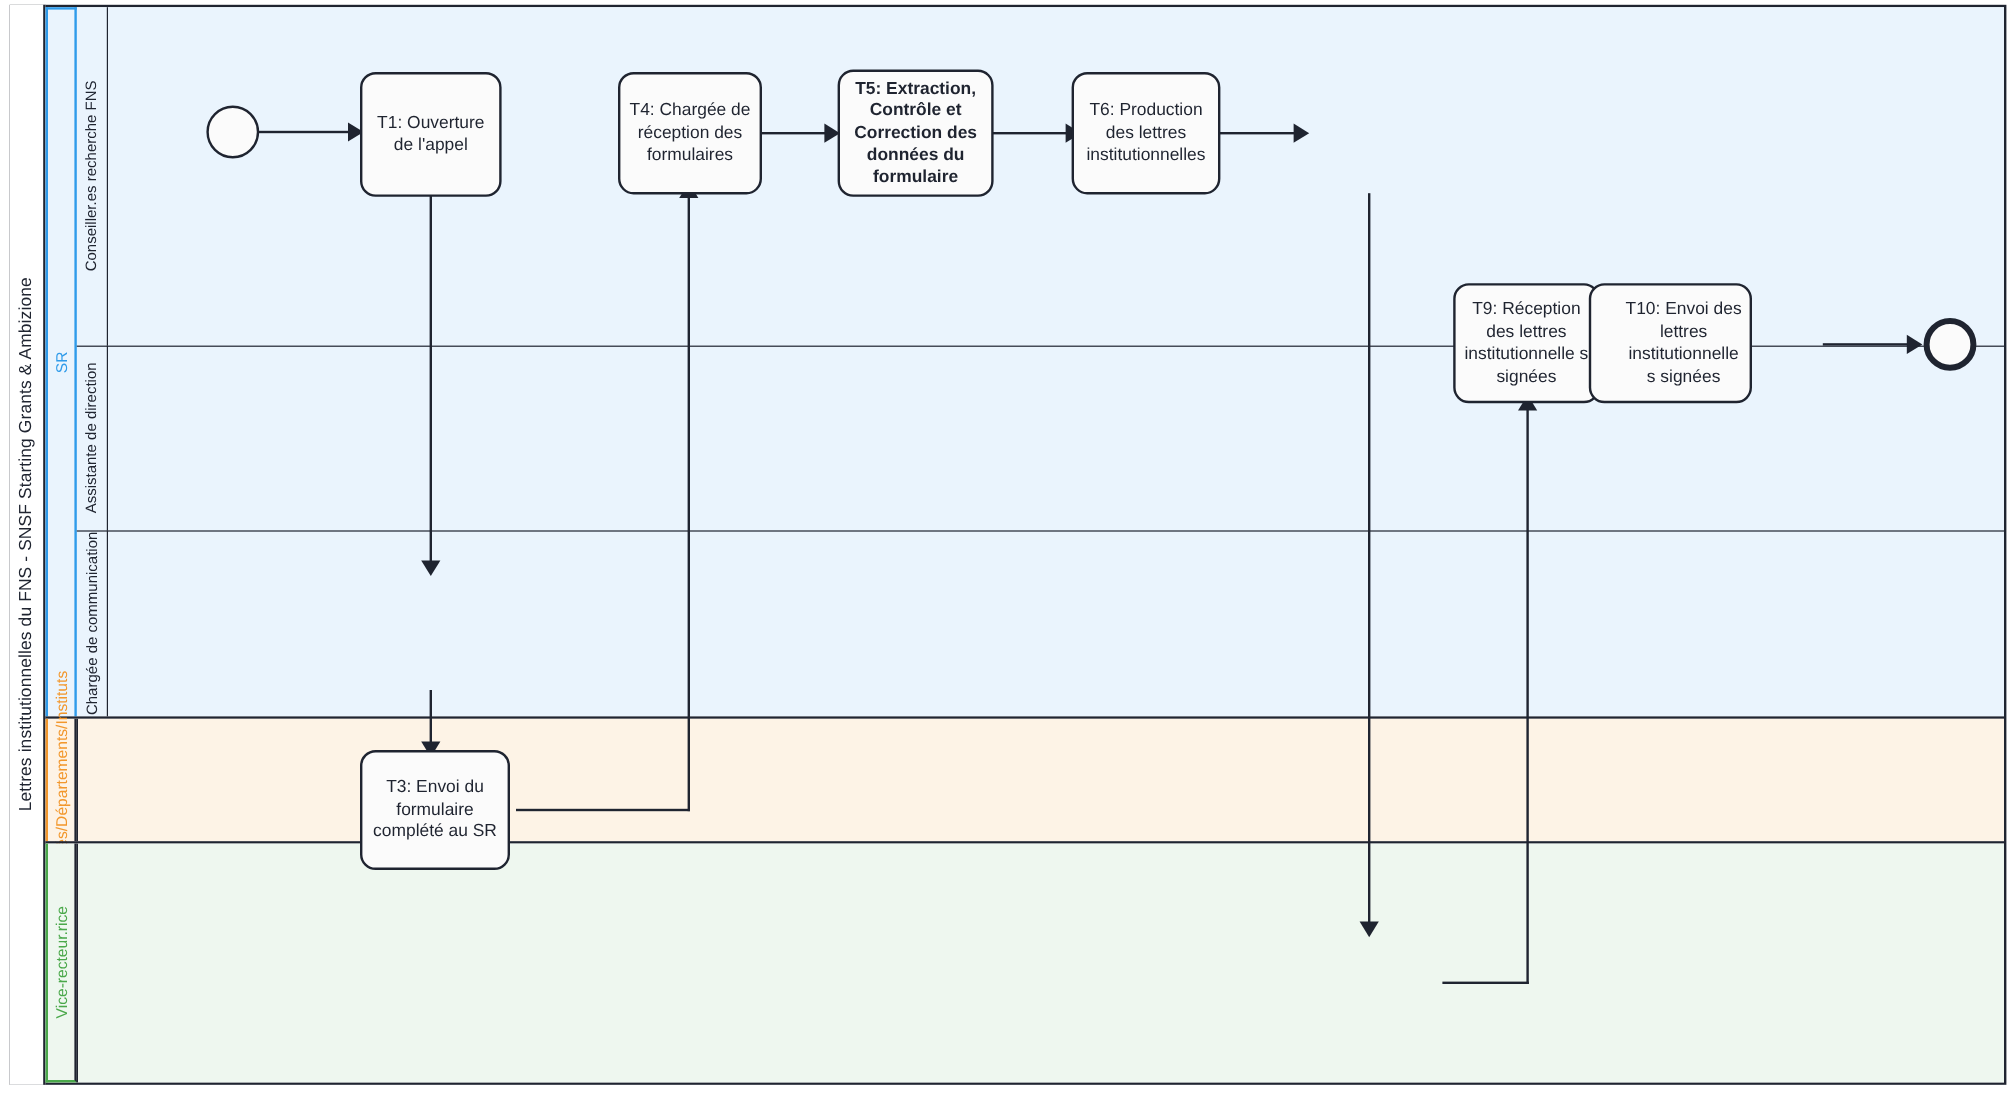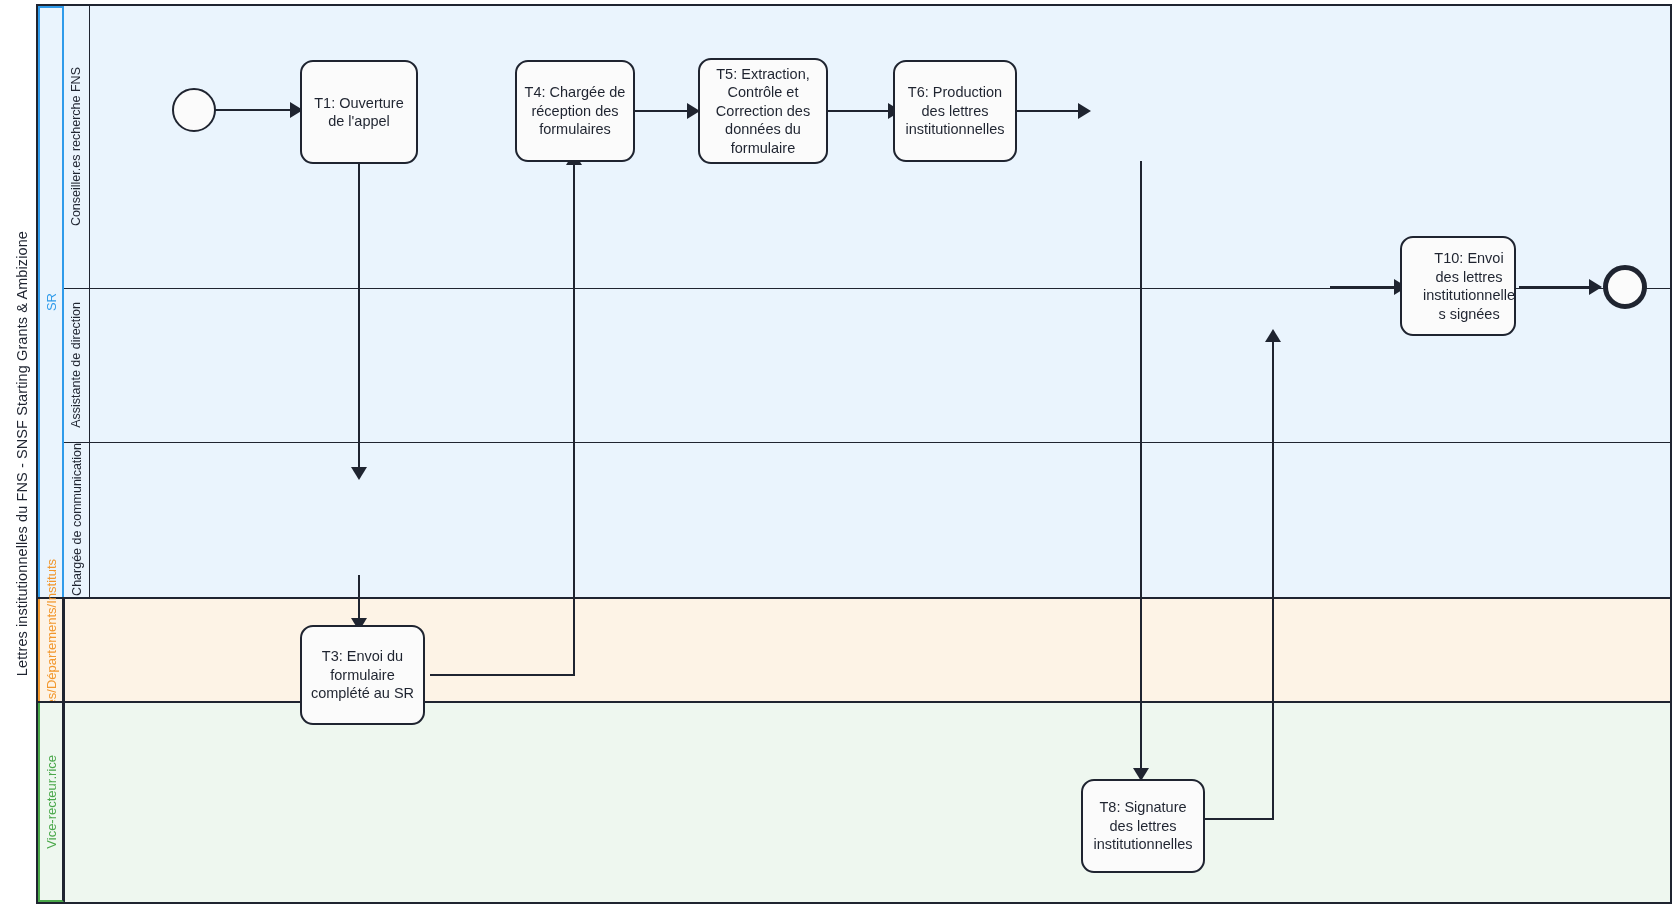--- a/index.html
+++ b/index.html
@@ -136,31 +136,31 @@
 
 
   <div class="task" style="left:300px;top:625px;width:125px;height:100px;">
     <span>T3: Envoi du formulaire complété au SR</span>
   </div>
 
   <div class="task" style="left:515px;top:60px;width:120px;height:102px;">
     <span>T4: Chargée de réception des formulaires</span>
   </div>
 
-  <div class="task" style="left:698px;top:58px;width:130px;height:106px;">
+  <div class="task" style="left:698px;top:58px;width:130px;height:106px;font-weight:bold;">
     <span>T5: Extraction, Contrôle et Correction des données du formulaire</span>
   </div>
 
   <div class="task" style="left:893px;top:60px;width:124px;height:102px;">
     <span>T6: Production des lettres institutionnelles</span>
   </div>
 
 
-  <div class="task" style="left:1081px;top:779px;width:124px;height:94px;">
-    <span>T8: Signature des lettres institutionnelles</span>
+
+  <div class="task" style="left:1211px;top:236px;width:122px;height:100px;">
+    <span>T9: Réception des lettres institutionnelle s signées</span>
   </div>
 
-
-  <div class="task" style="left:1400px;top:236px;width:116px;height:100px;padding-left:28px;">
+  <div class="task" style="left:1324px;top:236px;width:136px;height:100px;padding-left:28px;">
     <span>T10: Envoi des lettres institutionnelle s signées</span>
   </div>
 
 </div>
 
 </body></html>

